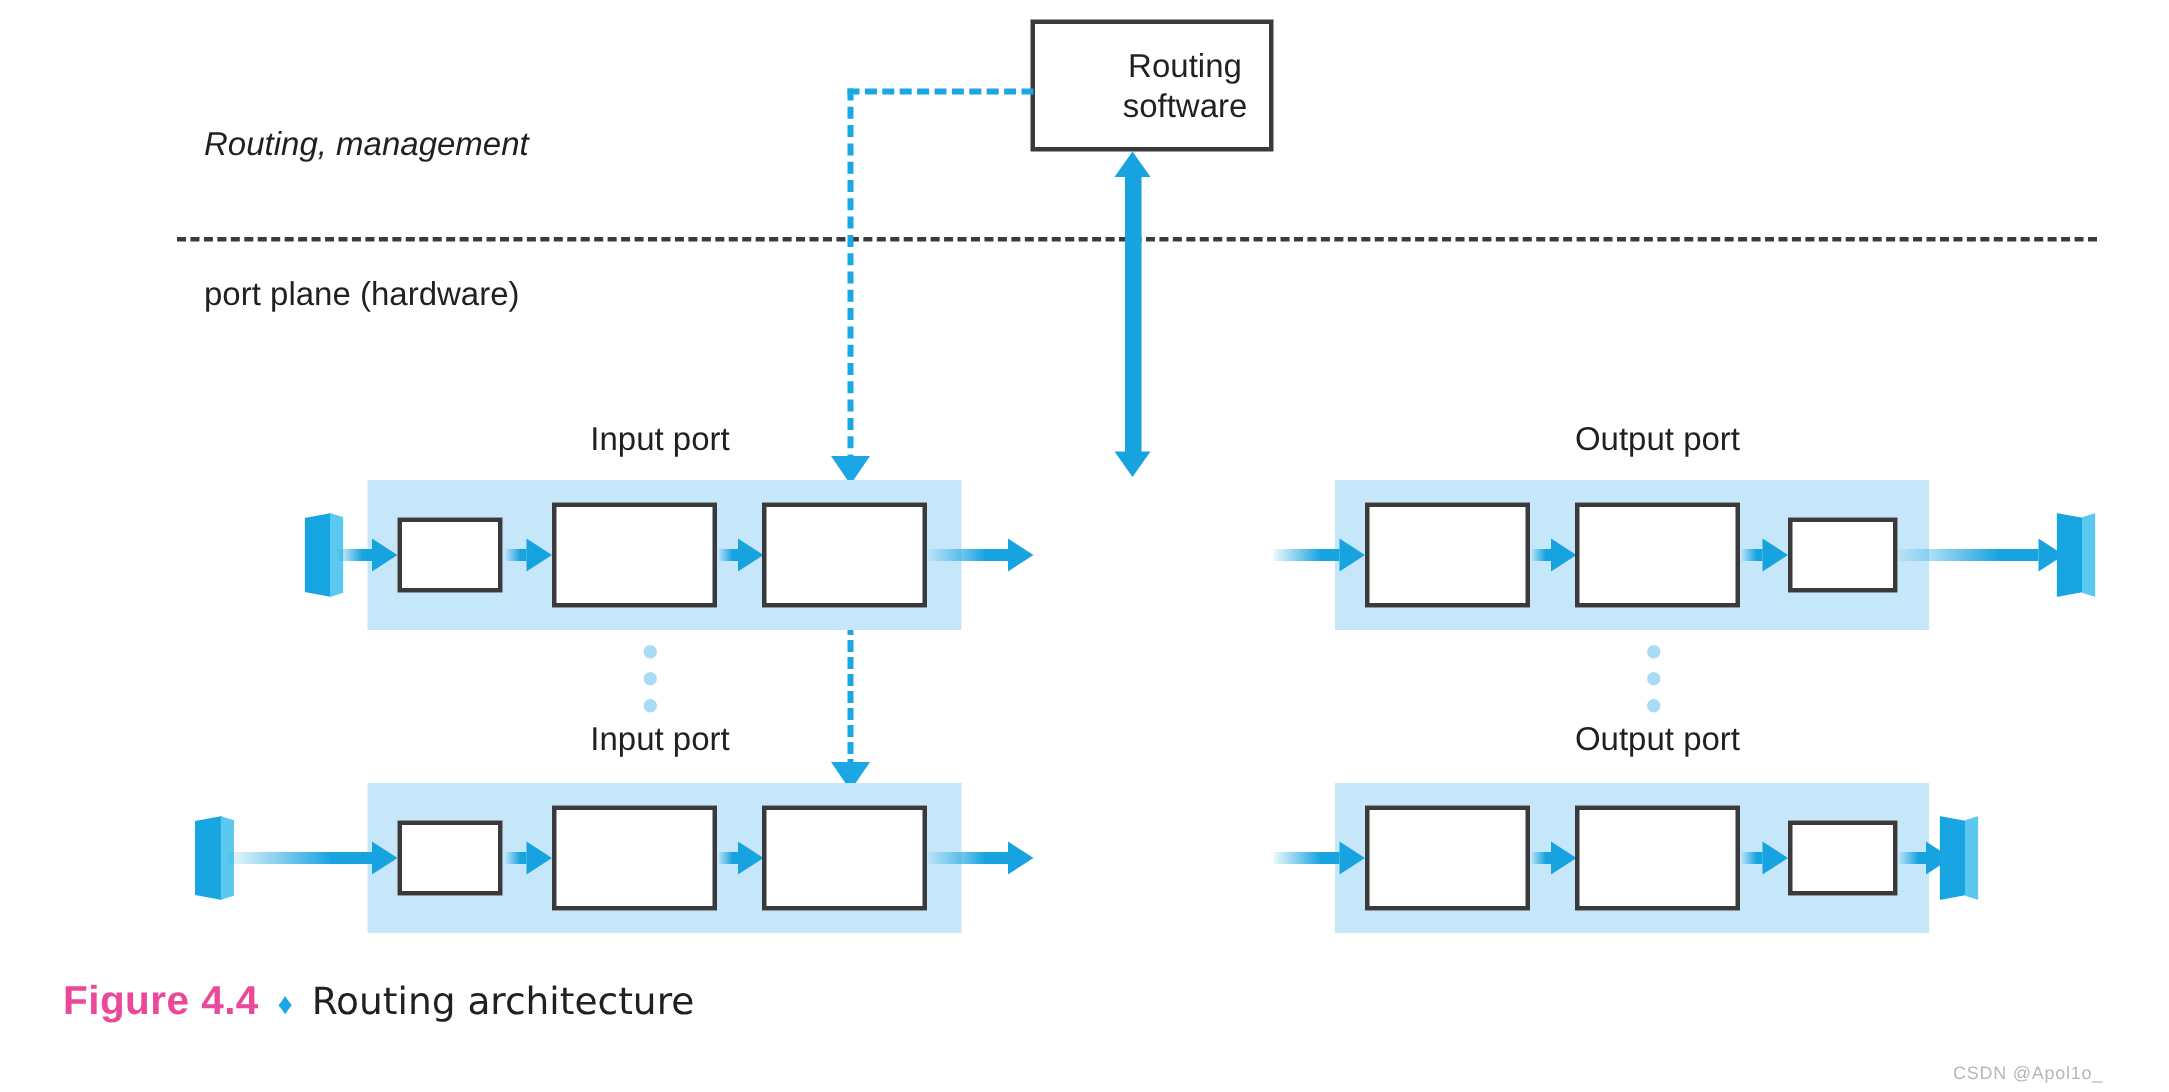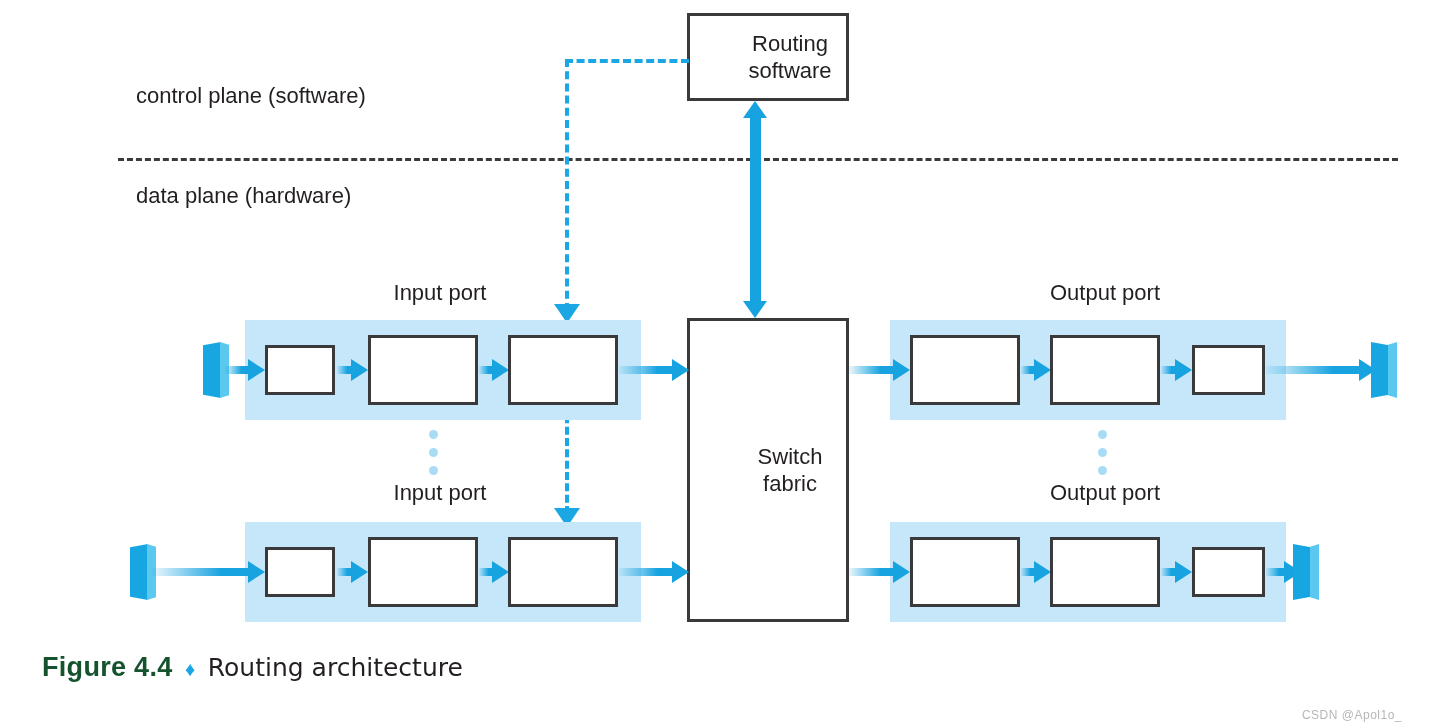--- a/index.html
+++ b/index.html
@@ -144,44 +144,44 @@
     display: block; width: 9px; height: 9px; border-radius: 50%;
     background: #a8dcf5; margin-bottom: 9px;
   }
 
   
   #caption {
     position: absolute; left: 42px; top: 652px;
     font-size: 27px; white-space: nowrap; color: #231f20;
   }
   #caption .fignum {
-    color: #14532d; font-weight: bold; letter-spacing: 0.3px;
+    color: #ec4899; font-weight: bold; letter-spacing: 0.3px;
   }
   #caption .diamond { color: #1ba7e5; font-size: 20px; padding: 0 5px; }
   #caption .captxt { font-family: "DejaVu Sans", sans-serif; font-size: 25px; }
 
   
   #watermark {
     position: absolute; right: 44px; bottom: 6px;
     font-size: 12px; color: #b7b7b7; letter-spacing: 0.5px;
   }
 </style>
 </head>
 <body>
 
 <div id="stage">
 
   <div class="plane-label" style="left:136px; top:80px;">
-    <span class="pl">control plane (software)</span>
+    <span class="em">Routing, management</span>
   </div>
 
   <div class="plane-divider"></div>
 
   <div class="plane-label" style="left:136px; top:180px;">
-    <span class="pl">data plane (hardware)</span>
+    <span class="pl">port plane (hardware)</span>
   </div>
 
   <div class="wbox" id="routing-processor">
     <div class="lbl">
       <span>Routing</span><br>
       <span>software</span>
     </div>
   </div>
 
   <div id="rp-sf-arrow" style="left:743px; top:101px; width:25px; height:217px;">
@@ -189,26 +189,20 @@
     <div class="shaft" style="height:187px;"></div>
     <div class="head-down"></div>
   </div>
 
   <div class="dash-h" style="left:565px; top:59px; width:124px;"></div>
   <div class="dash-v" style="left:565px; top:59px; height:252px;"></div>
   <div class="dash-head" style="left:554px; top:304px;"></div>
   <div class="dash-v" style="left:565px; top:404px; height:110px;"></div>
   <div class="dash-head" style="left:554px; top:508px;"></div>
 
-  <div class="wbox" id="switch-fabric">
-    <div class="lbl">
-      <span>Switch</span><br>
-      <span>fabric</span>
-    </div>
-  </div>
 
   <div class="port-title" style="left:340px; top:280px; width:200px;">Input port</div>
 
   <div class="band" style="left:245px; top:320px; width:396px; height:100px;"></div>
 
   <div class="slab left" style="left:203px; top:342px;">
     <div class="face"></div>
     <div class="side"></div>
   </div>
   <div class="harrow grad" style="left:225px; top:359px; width:40px;">

